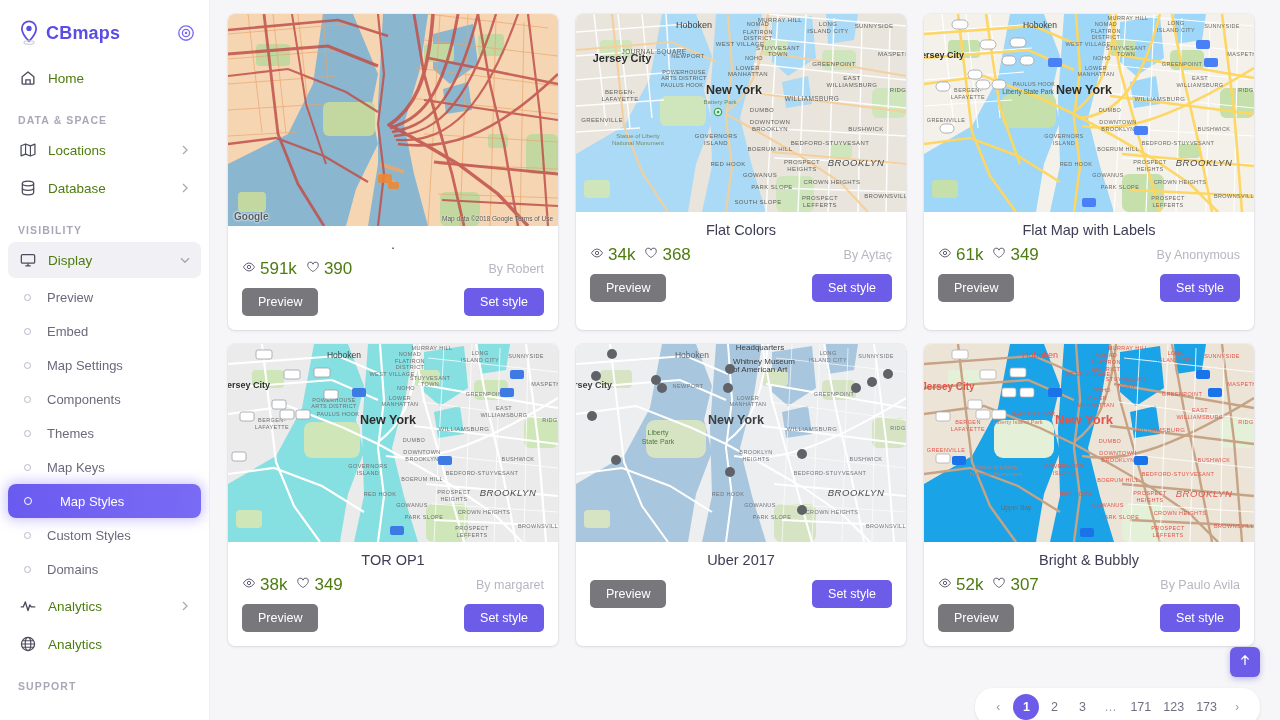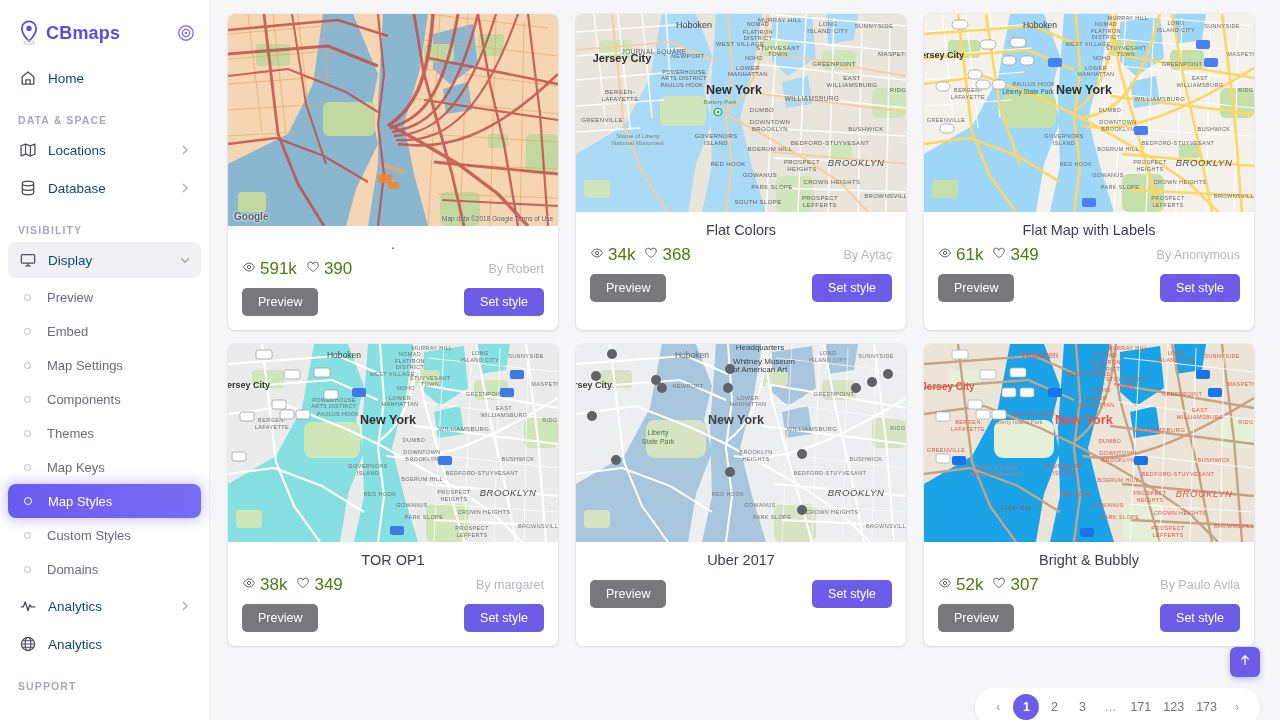--- a/index.html
+++ b/index.html
@@ -31,21 +31,21 @@
   .brand-name {
     font-size: 18px; font-weight: bold; color: #5b4ce6;
     letter-spacing: .2px; flex: 1;
   }
   .collapse-icon { width: 18px; height: 18px; }
 
   .nav-item {
     display: flex; align-items: center;
     height: 36px; margin: 2px 8px; padding: 0 10px;
     border-radius: 7px; cursor: pointer;
-    font-size: 13.5px; color: #0c4a6e;
+    font-size: 13.5px; color: #4d7c0f;
   }
   .nav-item .nico { width: 20px; height: 20px; margin-right: 10px; flex:0 0 20px;
     display:flex; align-items:center; justify-content:center; }
   .nav-item .nlabel { flex: 1; white-space: nowrap; }
   .nav-item .chev { width: 12px; height: 12px; opacity: .55; }
 
   .nav-item.active-soft { background: #f1f1f5; }
   .nav-section {
     font-size: 10.5px; letter-spacing: 1.1px; color: #a8a8b8;
     padding: 0 18px; margin: 18px 0 6px 0; font-weight: bold;
@@ -57,20 +57,21 @@
     font-size: 13px; color: #6a6a7c;
   }
   .sub-item .dot {
     width: 7px; height: 7px; border-radius: 50%;
     border: 1.4px solid #b9b9c8; margin: 0 16px 0 6px; flex: 0 0 7px;
   }
   .sub-item.selected {
     background: linear-gradient(90deg, #6a5bf0 0%, #7a6bf5 100%);
     color: #fff;
     box-shadow: 0 0 12px 3px rgba(122,107,245,.35);
+    gap: 12px;
   }
   .sub-item.selected .dot { border-color: #fff; width:8px; height:8px; flex:0 0 8px; }
 
   
   .main {
     flex: 1; height: 720px; position: relative;
     padding: 14px 20px 0 18px;
     overflow: hidden;
   }
   .grid {

